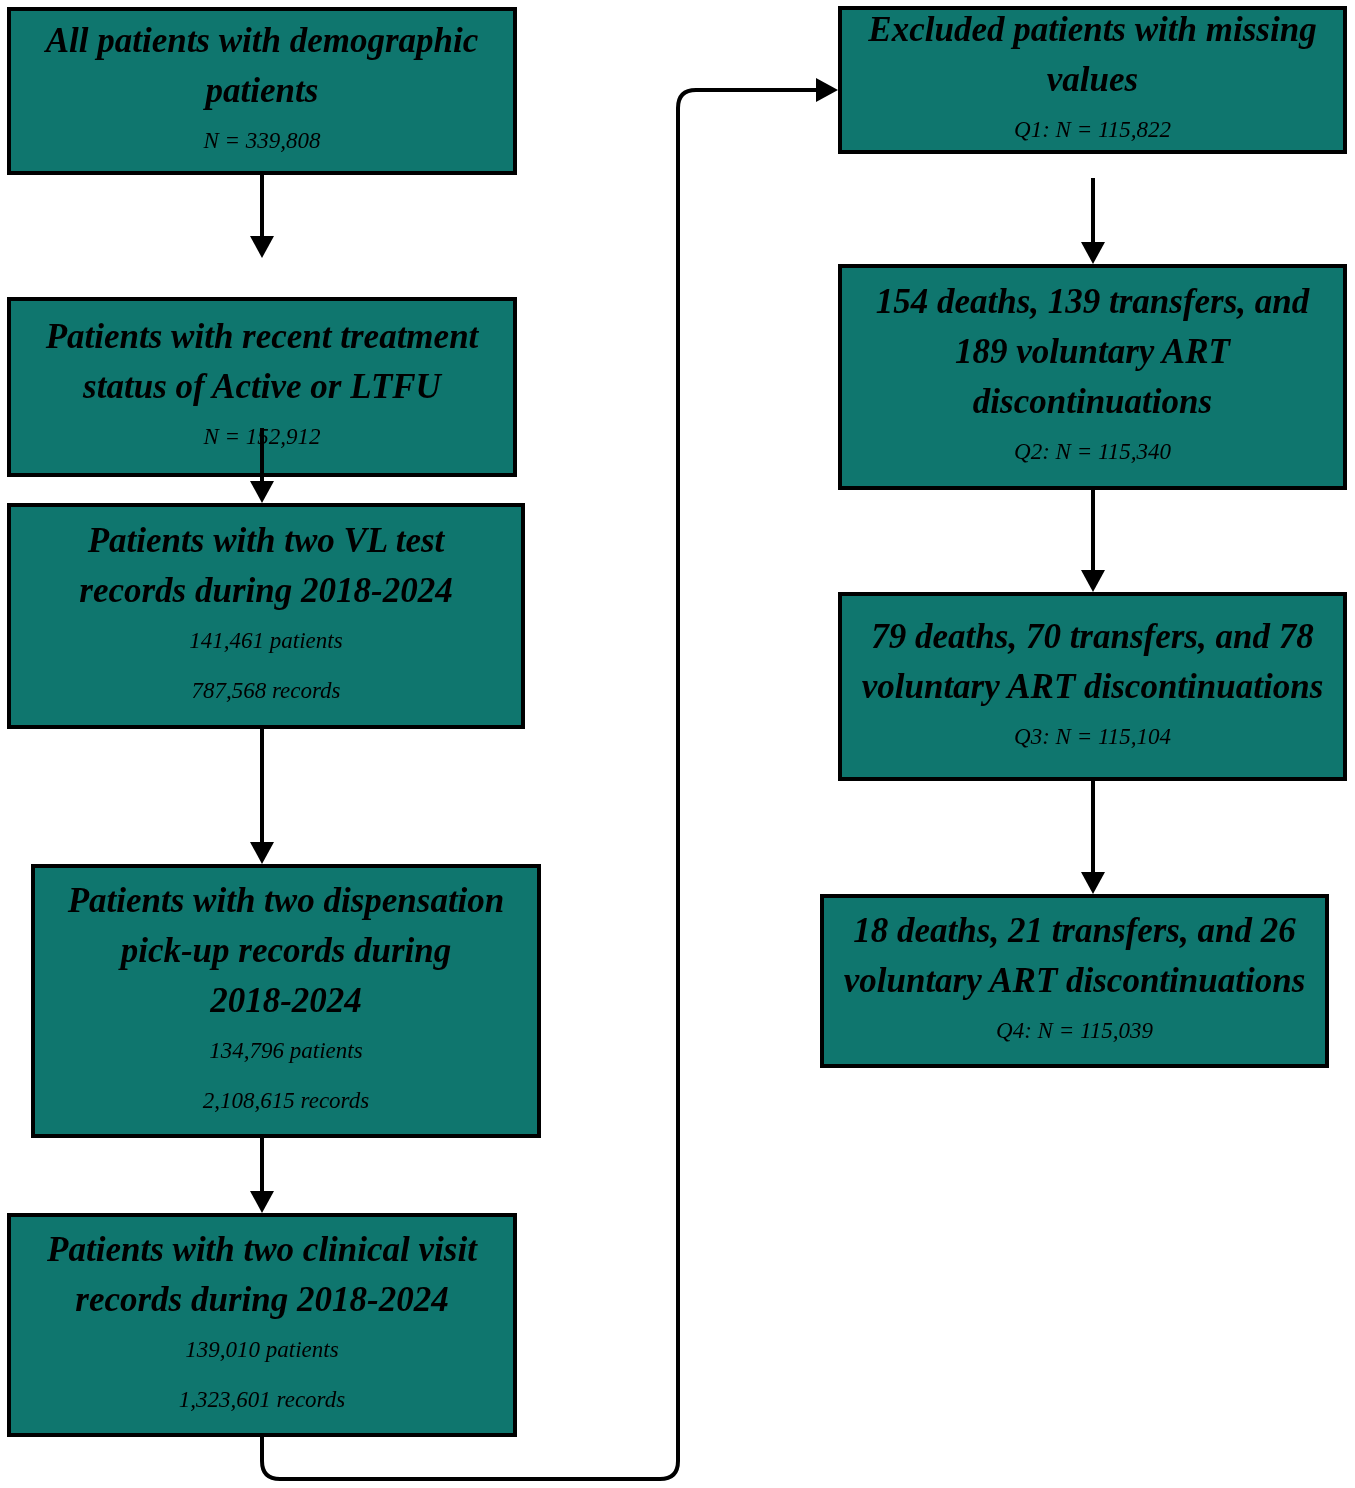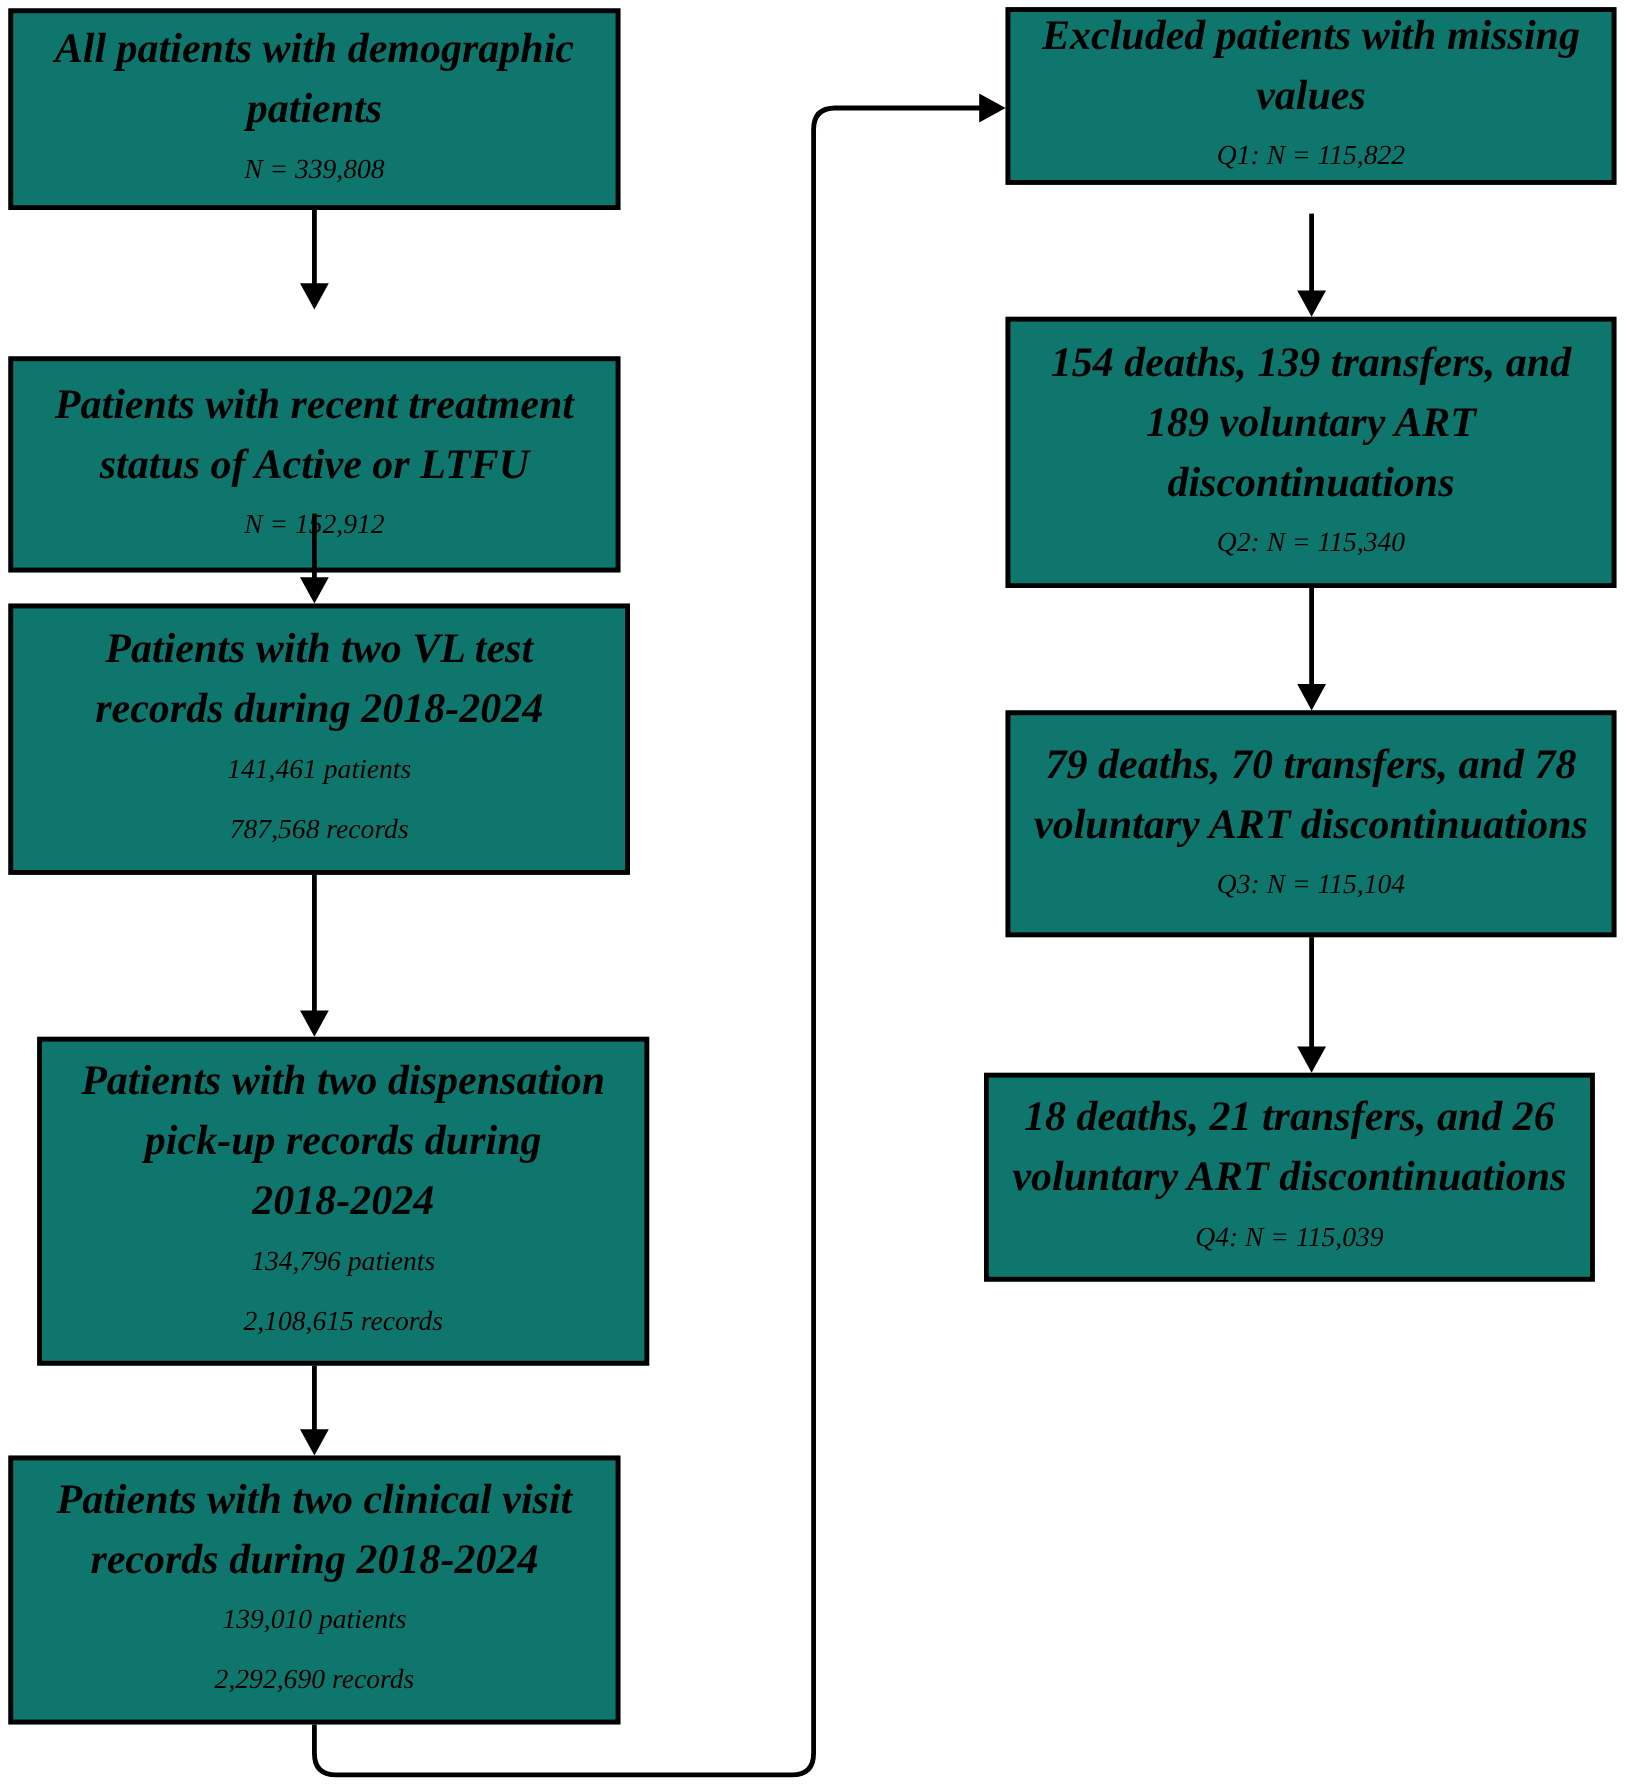--- a/index.html
+++ b/index.html
@@ -79,21 +79,21 @@
     <div class="heading-line">pick-up records during</div>
     <div class="heading-line">2018-2024</div>
     <div class="value-line">134,796 patients</div>
     <div class="value-line">2,108,615 records</div>
   </div>
 
   <div class="box" style="left:7px; top:1213px; width:510px; height:224px;">
     <div class="heading-line">Patients with two clinical visit</div>
     <div class="heading-line">records during 2018-2024</div>
     <div class="value-line">139,010 patients</div>
-    <div class="value-line">2,292,690 records</div>
+    <div class="value-line">1,323,601 records</div>
   </div>
 
   <div class="box" style="left:838px; top:6px; width:509px; height:148px;">
     <div class="heading-line">Excluded patients with missing</div>
     <div class="heading-line">values</div>
     <div class="value-line">Q1: N = 115,822</div>
   </div>
 
   <div class="box" style="left:838px; top:264px; width:509px; height:226px;">
     <div class="heading-line">154 deaths, 139 transfers, and</div>

